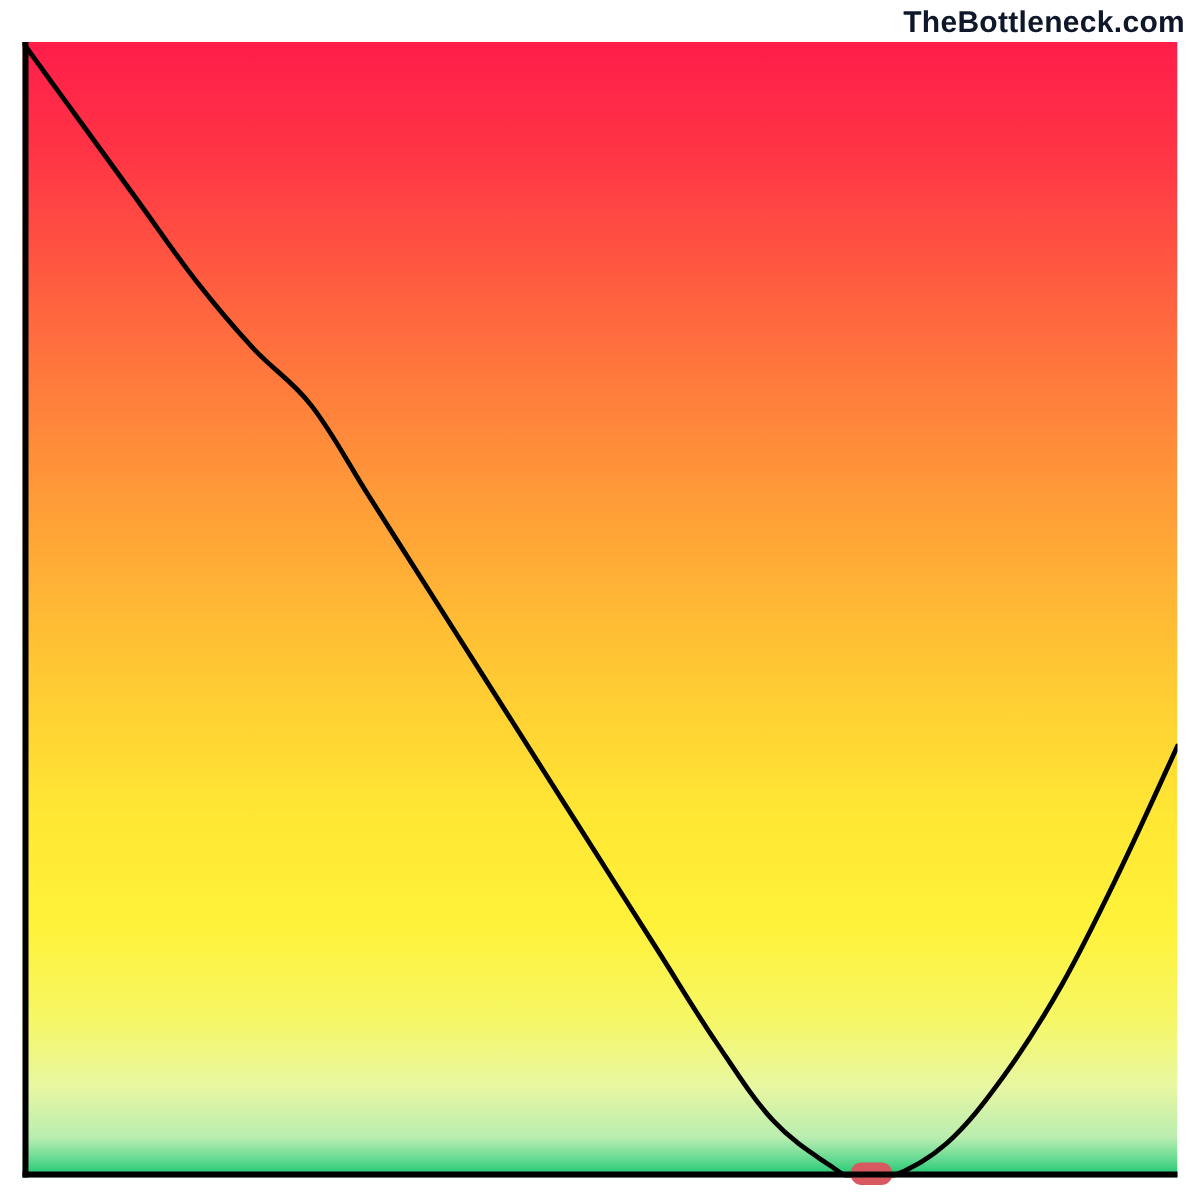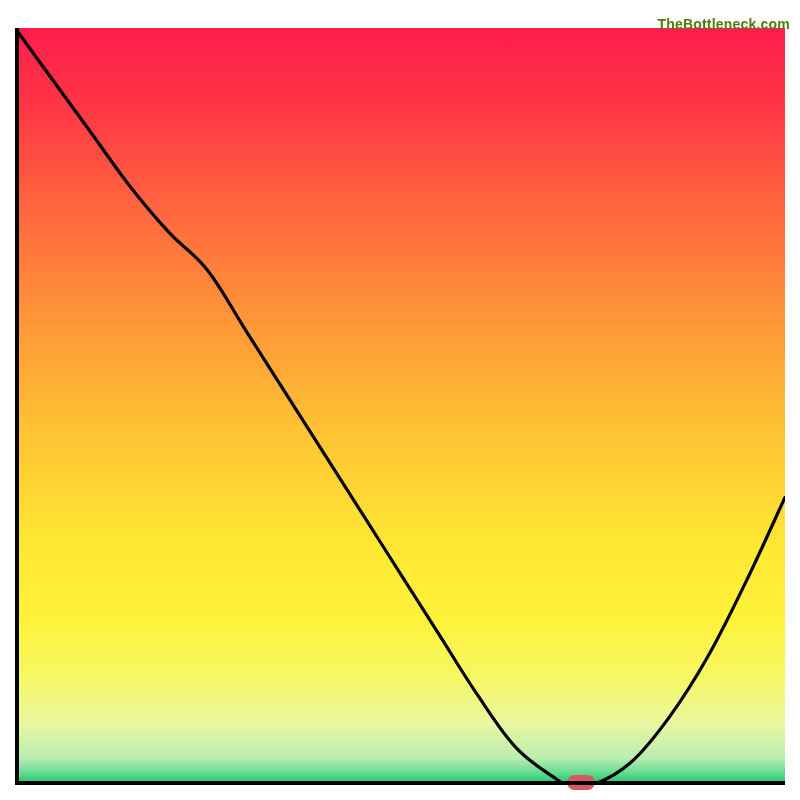--- a/index.html
+++ b/index.html
@@ -11,25 +11,25 @@
     font-family: Arial, Helvetica, sans-serif;
     overflow: hidden;
   }
   .container {
     position: relative;
     width: 800px;
     height: 800px;
   }
   .watermark {
     position: absolute;
-    top: 16px;
+    top: 4px;
     right: 10px;
-    font-size: 14px;
+    font-size: 20px;
     font-weight: 600;
-    color: #4d7c0f;
+    color: #0f172a;
     letter-spacing: 0.2px;
     z-index: 20;
   }
   .plot-area {
     position: absolute;
     left: 15px;
     top: 28px;
     width: 770px;
     height: 757px;
   }

